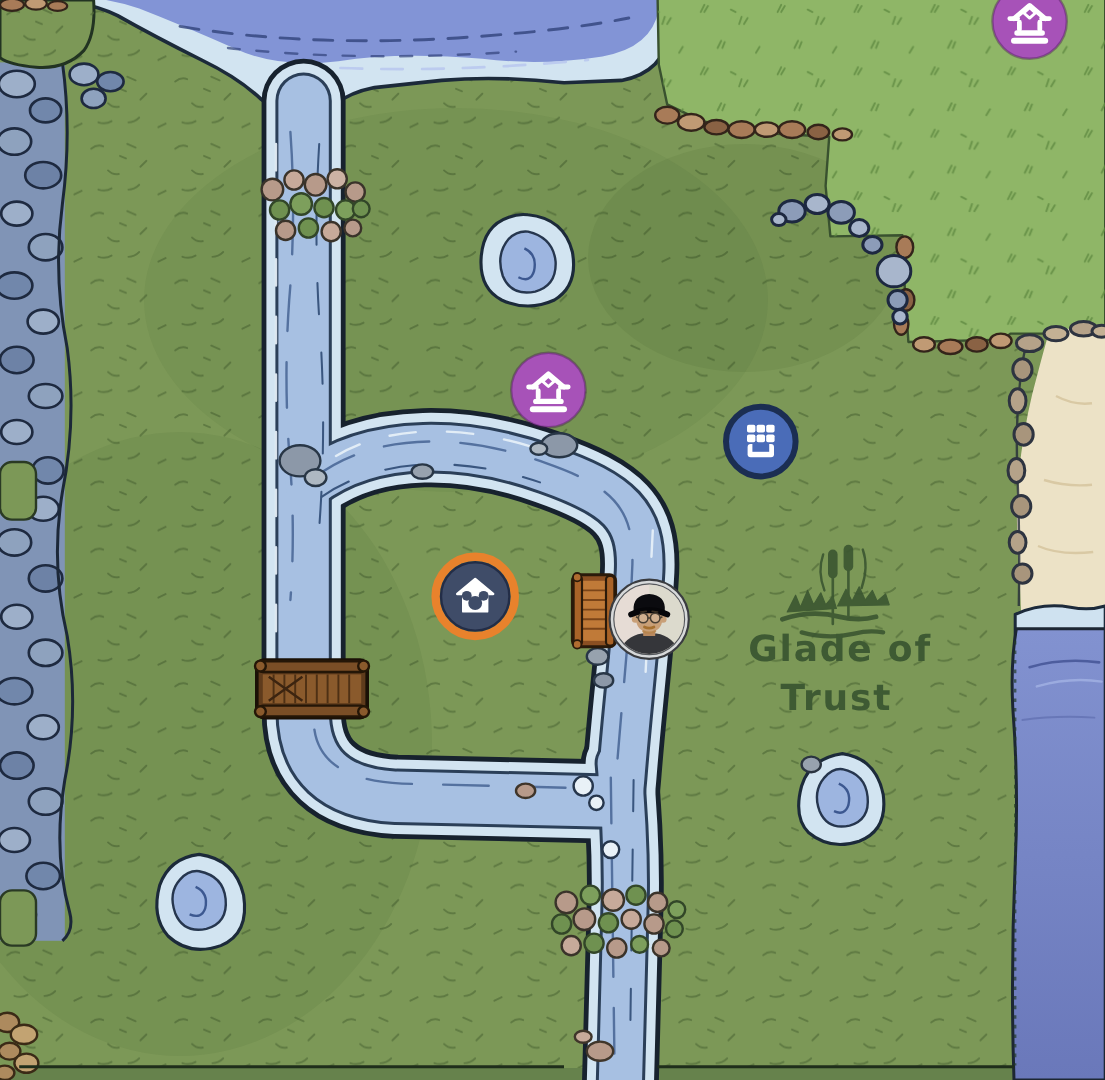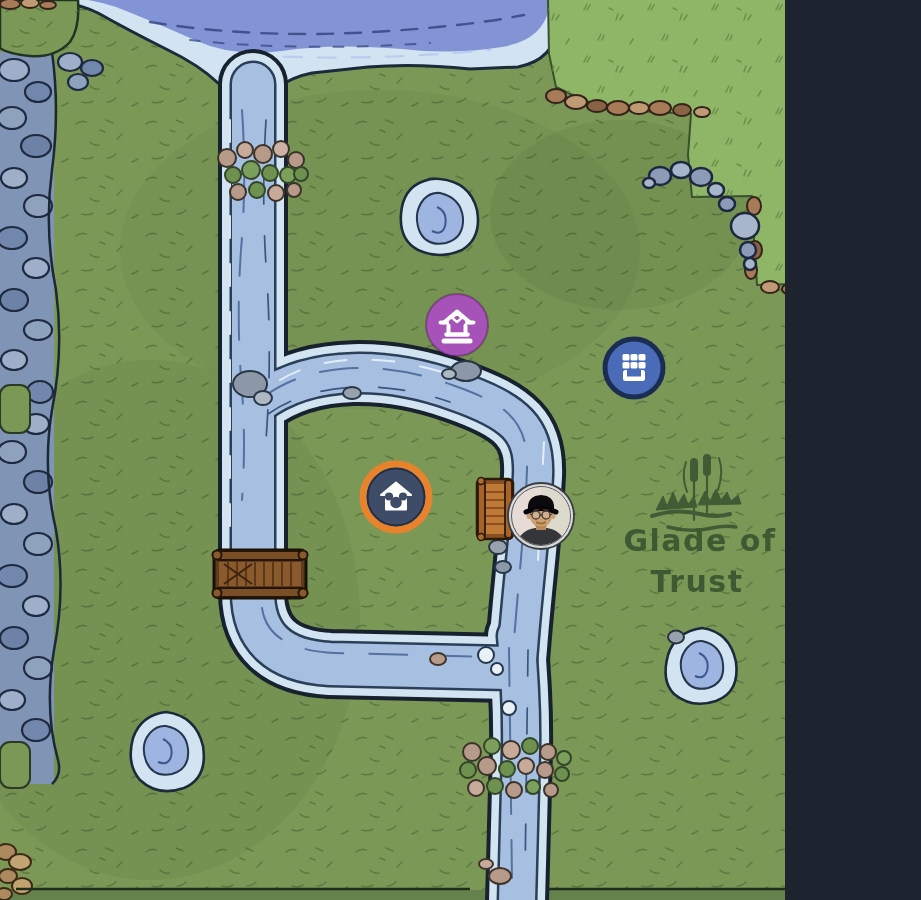--- a/index.html
+++ b/index.html
@@ -1,16 +1,16 @@
 <!DOCTYPE html>
 <html><head>
 <meta charset="utf-8">
 <style>
   html,body{margin:0;padding:0;background:#1d2430;}
-  .stage{position:relative;width:785px;height:900px;overflow:hidden;
+  .stage{position:relative;width:921px;height:900px;overflow:hidden;
          font-family:"DejaVu Sans",sans-serif;text-decoration:underline;}
   .stage svg{position:absolute;left:0;top:0;display:block;}
   text.region-label{font-family:"DejaVu Sans",sans-serif;font-weight:700;
          fill:#3e5a33;letter-spacing:1.5px;}
 </style>
 </head>
 <body>
 
 <div class="stage">
 <svg width="921" height="900" viewBox="0 0 921 900">

